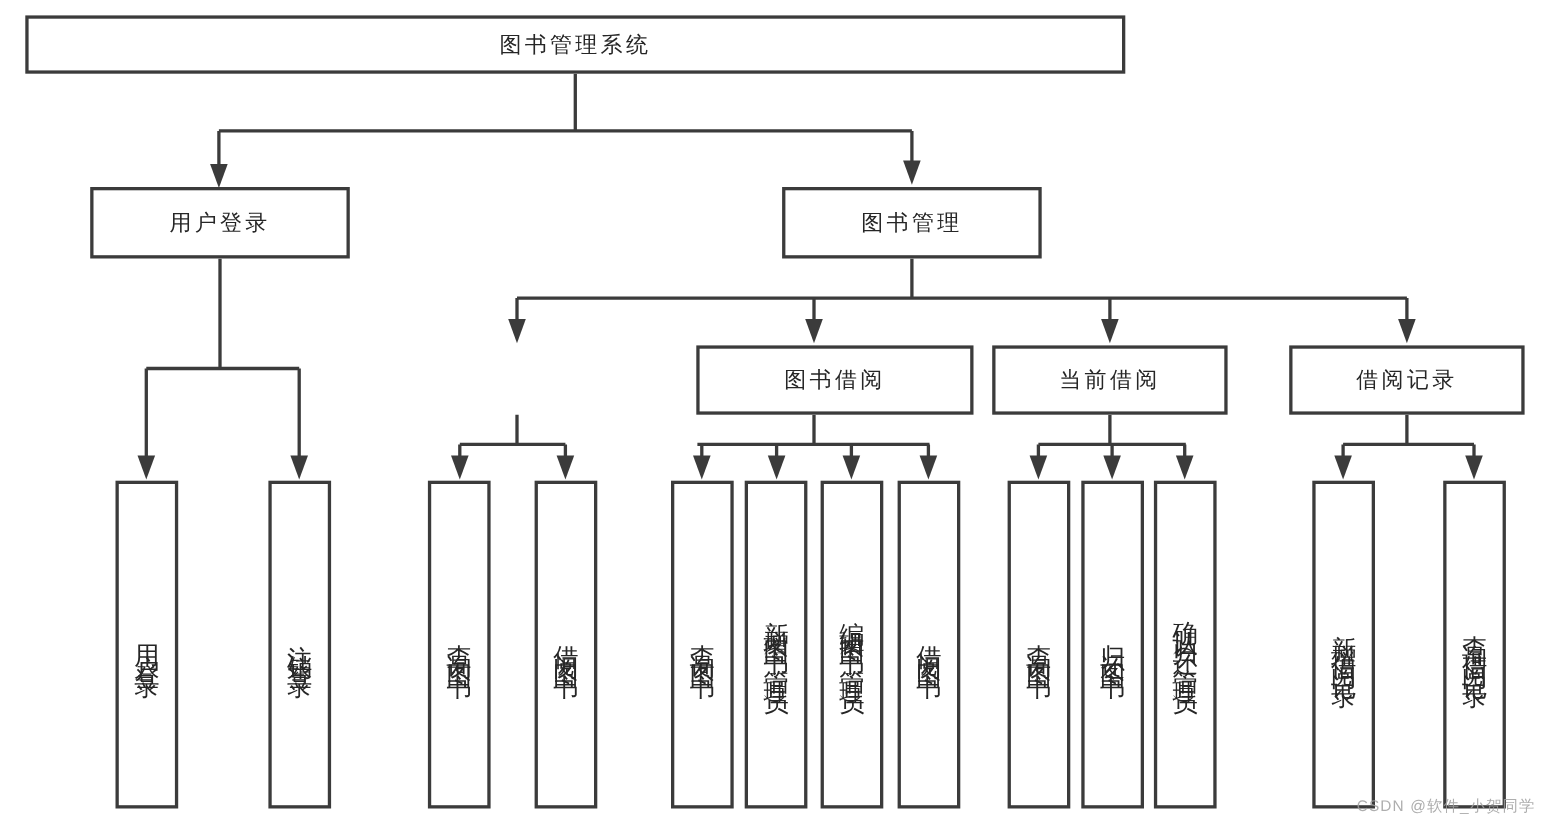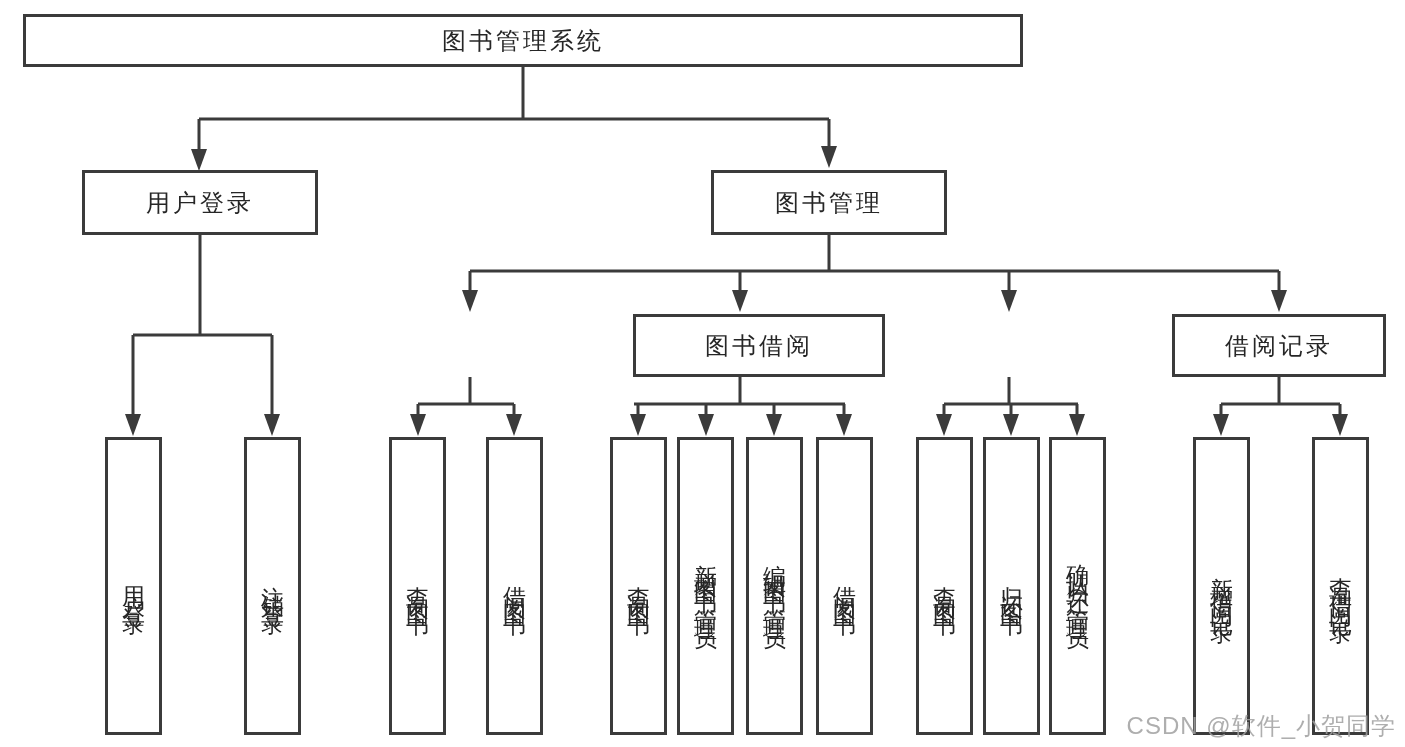--- a/index.html
+++ b/index.html
@@ -37,39 +37,39 @@
     position: absolute;
     box-sizing: border-box;
     background: var(--box-fill, #ffffff);
     border: 3px solid var(--box-border, #3b3b3b);
     display: flex;
     align-items: center;
     justify-content: center;
     text-align: center;
   }
   .box-h {
-    font-size: 24px;
+    font-size: 20px;
     letter-spacing: 3px;
     white-space: nowrap;
   }
   .leaf {
     top: 437px;
     width: 57px;
     height: 298px;
     writing-mode: vertical-rl;
     text-orientation: mixed;
     font-size: 23px;
     letter-spacing: 9px;
     line-height: 1;
   }
   .watermark {
     position: absolute;
     right: 9px;
     bottom: 5px;
-    font-size: 24px;
+    font-size: 14px;
     letter-spacing: 1px;
     color: var(--watermark, #a0a0a0);
     opacity: 0.85;
     white-space: nowrap;
   }
 </style>
 </head>
 <body>
 
 <div class="stage">
@@ -116,20 +116,21 @@
       <polygon points="1332,414 1348,414 1340,436"></polygon>
     </g>
   </svg>
 
   <div class="box box-h" style="left:23px; top:14px; width:1000px; height:53px;">图书管理系统</div>
 
   <div class="box box-h" style="left:82px; top:170px; width:236px; height:65px;">用户登录</div>
   <div class="box box-h" style="left:711px; top:170px; width:236px; height:65px;">图书管理</div>
 
   <div class="box box-h" style="left:633px; top:314px; width:252px; height:63px;">图书借阅</div>
+  <div class="box box-h" style="left:902px; top:314px; width:214px; height:63px;">当前借阅</div>
   <div class="box box-h" style="left:1172px; top:314px; width:214px; height:63px;">借阅记录</div>
 
   <div class="box leaf" style="left:105px;">用户登录</div>
   <div class="box leaf" style="left:244px;">注销登录</div>
   <div class="box leaf" style="left:389px;">查询图书</div>
   <div class="box leaf" style="left:486px;">借阅图书</div>
   <div class="box leaf" style="left:610px;">查询图书</div>
   <div class="box leaf" style="left:677px;">新增图书（管理员）</div>
   <div class="box leaf" style="left:746px;">编辑图书（管理员）</div>
   <div class="box leaf" style="left:816px;">借阅图书</div>

